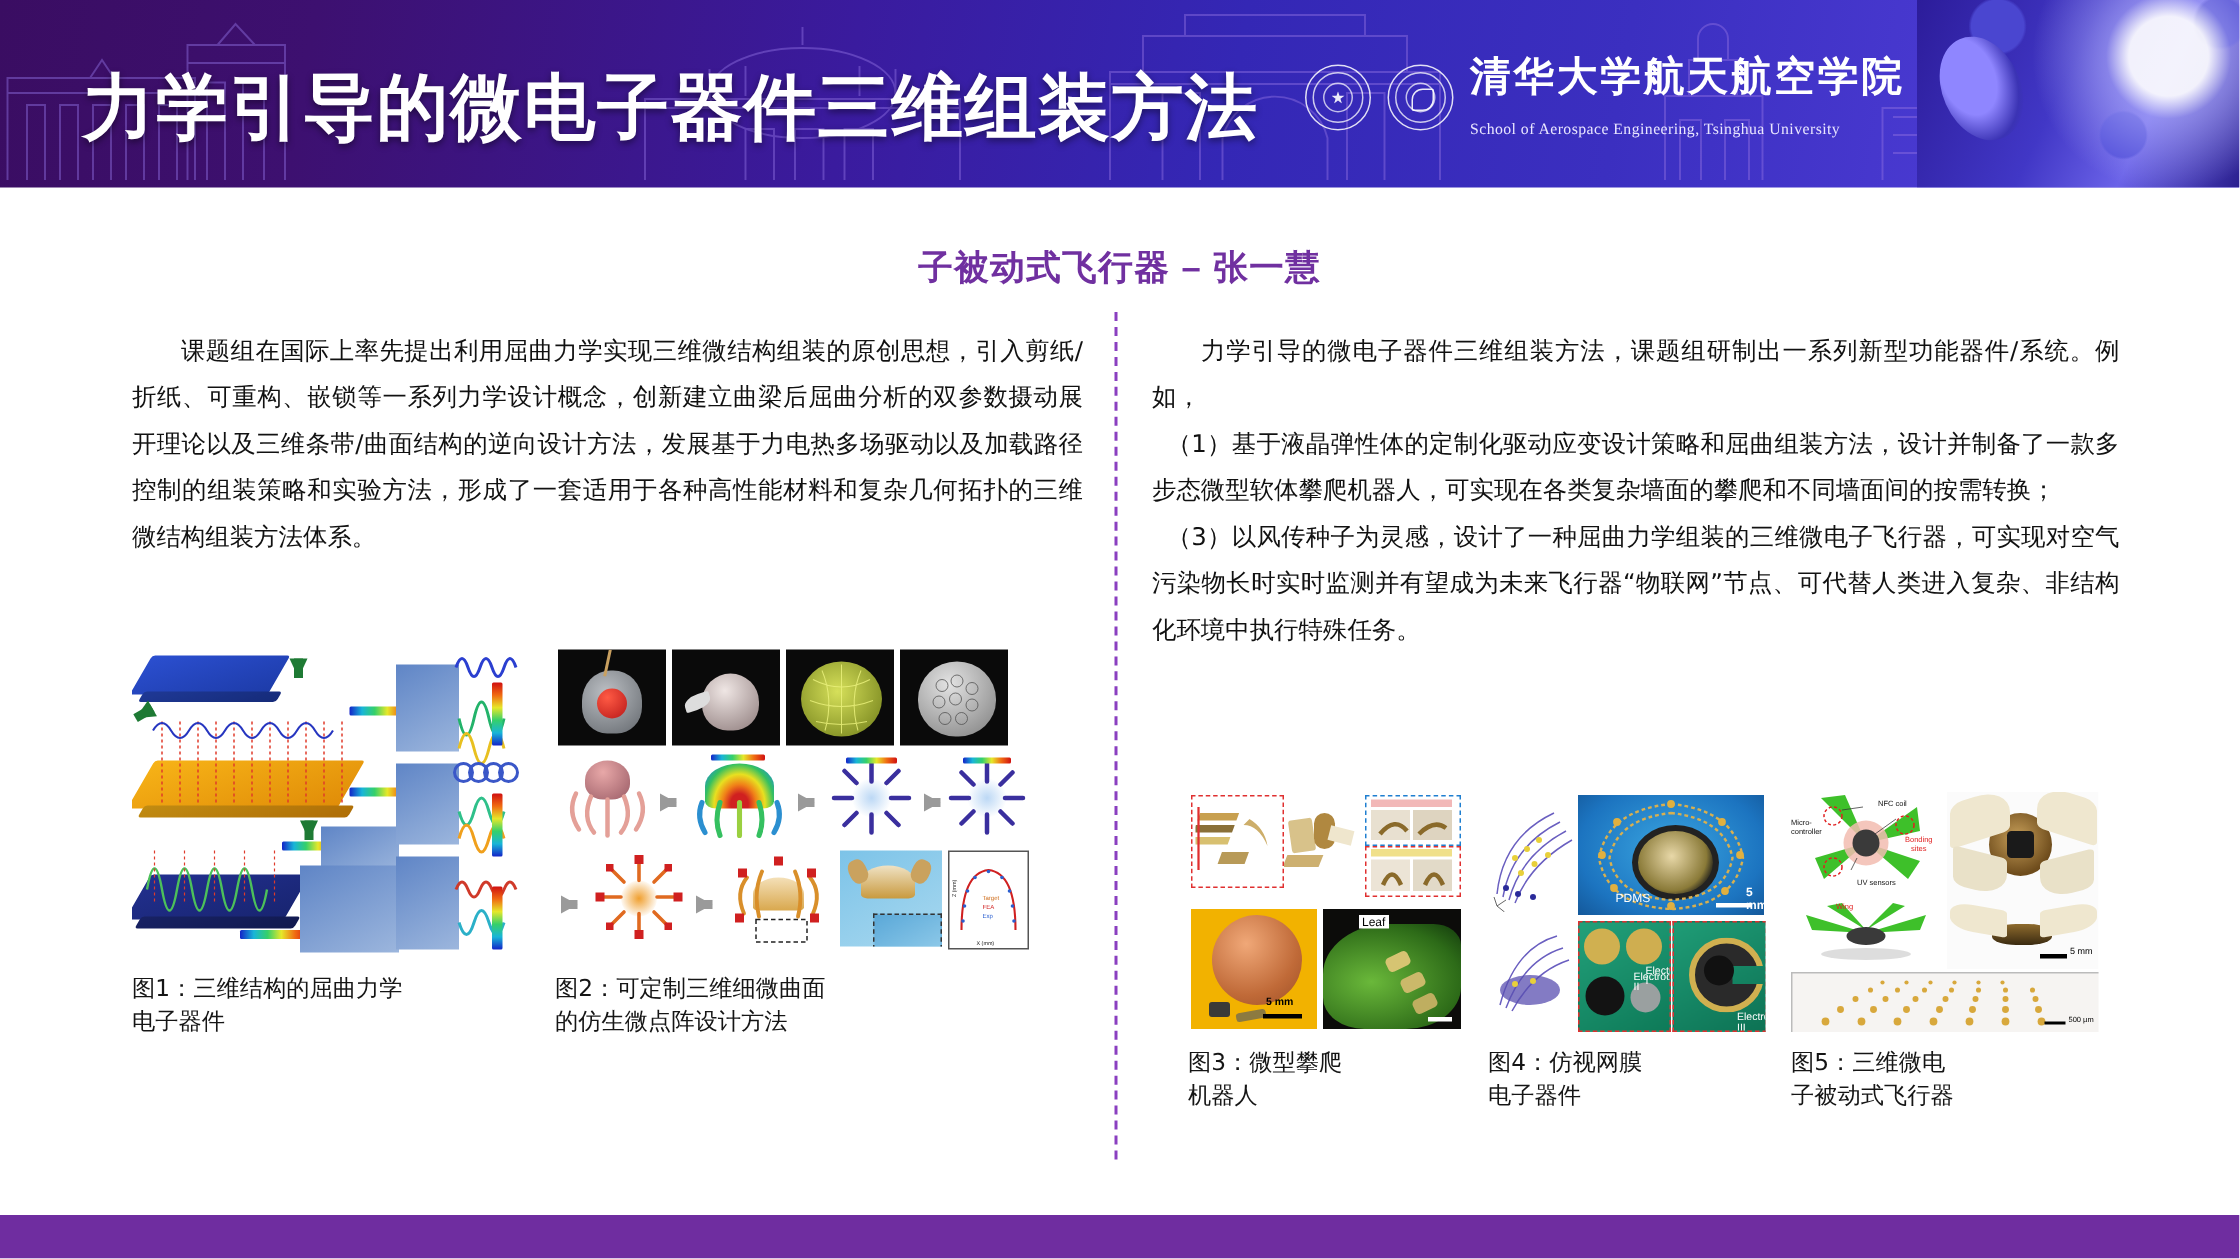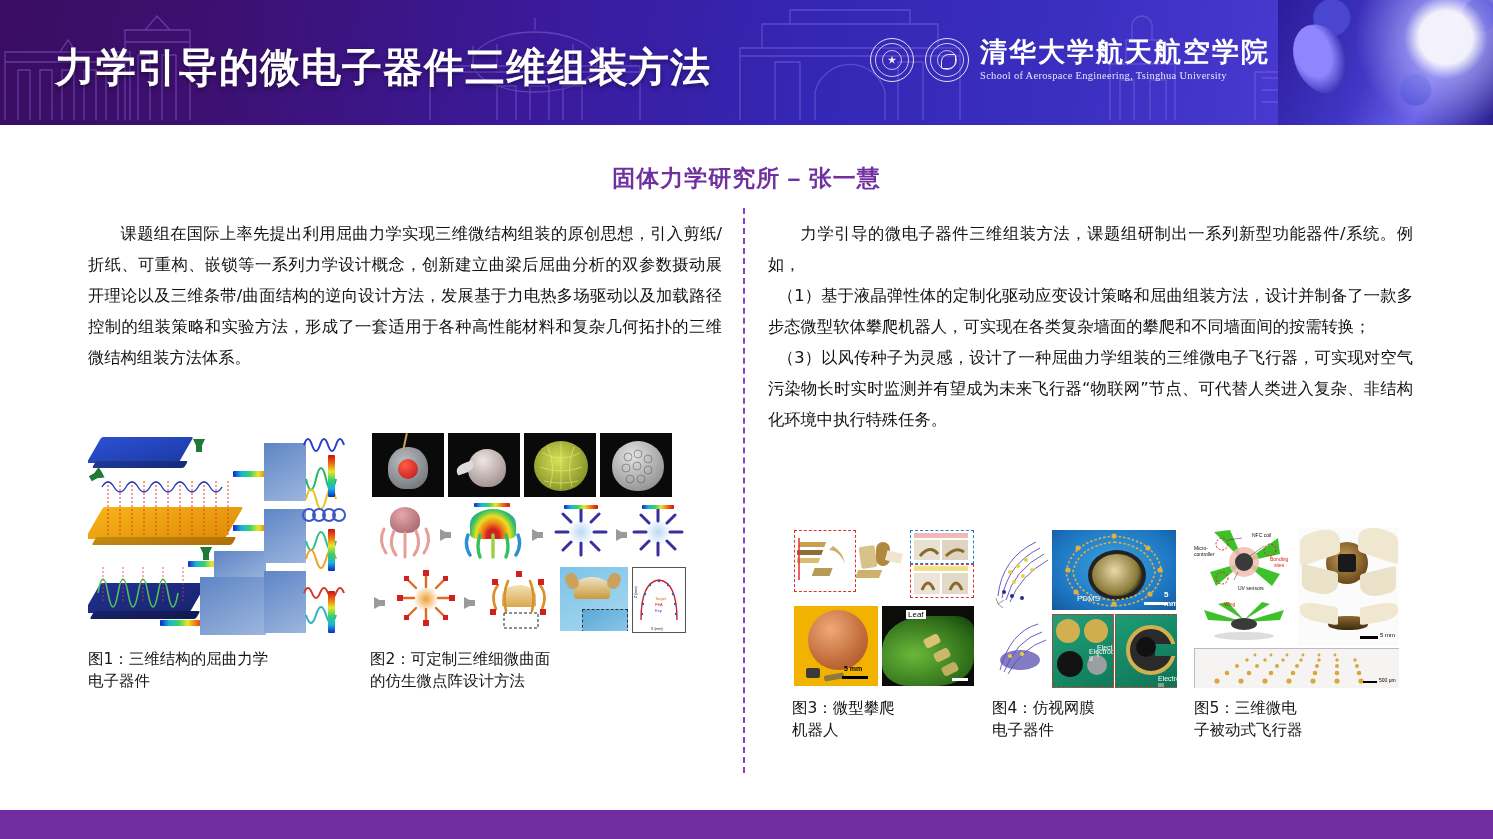--- a/index.html
+++ b/index.html
@@ -27,21 +27,21 @@
       radial-gradient(circle at 25% 14%, #4a46d0 0 9%, rgba(74,70,208,0) 10%),
       linear-gradient(115deg,#2c1c9a 0%,#4137c6 45%,#6b63e8 70%,#2a1f8e 100%);
   }
   .hdr-space::after{
     content:"";position:absolute;left:8%;top:18%;width:52px;height:72px;
     background:radial-gradient(ellipse at 40% 35%, #8f86ff 0 40%, #3b33b4 70%, rgba(40,32,150,0) 78%);
     border-radius:50%;transform:rotate(-24deg);
   }
   .hdr-title{
     position:absolute;left:55px;top:40px;
-    font-size:40px;font-weight:bold;color:#ffffff;letter-spacing:1px;
+    font-size:48px;font-weight:bold;color:#ffffff;letter-spacing:1px;
     text-shadow:0 2px 5px rgba(0,0,0,.45);
     white-space:nowrap;
   }
   .hdr-logos{
     position:absolute;left:870px;top:38px;display:flex;align-items:center;gap:11px;
   }
   .seal{
     width:42px;height:42px;border-radius:50%;
     border:1.6px solid rgba(255,255,255,.85);
     position:relative;flex:none;
@@ -60,21 +60,21 @@
     clip-path:polygon(50% 0%,61% 35%,98% 35%,68% 57%,79% 91%,50% 70%,21% 91%,32% 57%,2% 35%,39% 35%);
   }
   .seal.alt .star{
     clip-path:none;background:none;
     border:1.4px solid rgba(255,255,255,.9);border-radius:50% 10% 50% 10%;
     width:13px;height:13px;margin:-6.5px 0 0 -6.5px;
   }
   .logo-txt{display:flex;flex-direction:column;line-height:1;}
   .logo-cn{font-size:27px;color:#fff;font-weight:bold;letter-spacing:2px;white-space:nowrap;
            font-family:"DejaVu Sans",sans-serif;}
-  .logo-en{font-size:10.5px;color:#e9e6ff;margin-top:6px;letter-spacing:.3px;white-space:nowrap;
+  .logo-en{font-size:10.5px;color:#e9e6ff;margin-top:17px;letter-spacing:.3px;white-space:nowrap;
            font-family:"Liberation Serif",serif;}
 
   
   .subtitle{
     position:absolute;left:0;top:163px;width:1493px;text-align:center;
     font-size:23px;font-weight:bold;color:#7030A0;letter-spacing:1px;
   }
   .divider{
     position:absolute;left:743px;top:208px;width:0;height:565px;
     border-left:2px dashed #8A3FC0;
@@ -190,21 +190,21 @@
     <div class="seal alt">
         <span class="star"></span>
       </div>
     <div class="logo-txt">
       <span class="logo-cn">清华大学航天航空学院</span>
       <span class="logo-en">School of Aerospace Engineering, Tsinghua University</span>
     </div>
   </div>
 </div>
 
-<div class="subtitle">固体力学研究所 – 张一慧</div>
+<div class="subtitle">子被动式飞行器 – 张一慧</div>
 
 <div class="divider"></div>
 
 <div class="col col-left">
   <p class="para indent">课题组在国际上率先提出利用屈曲力学实现三维微结构组装的原创思想，引入剪纸/折纸、可重构、嵌锁等一系列力学设计概念，创新建立曲梁后屈曲分析的双参数摄动展开理论以及三维条带/曲面结构的逆向设计方法，发展基于力电热多场驱动以及加载路径控制的组装策略和实验方法，形成了一套适用于各种高性能材料和复杂几何拓扑的三维微结构组装方法体系。</p>
 </div>
 
 <div class="col col-right">
   <p class="para indent">力学引导的微电子器件三维组装方法，课题组研制出一系列新型功能器件/系统。例如，</p>
   <p class="para item">（1）基于液晶弹性体的定制化驱动应变设计策略和屈曲组装方法，设计并制备了一款多步态微型软体攀爬机器人，可实现在各类复杂墙面的攀爬和不同墙面间的按需转换；</p>

